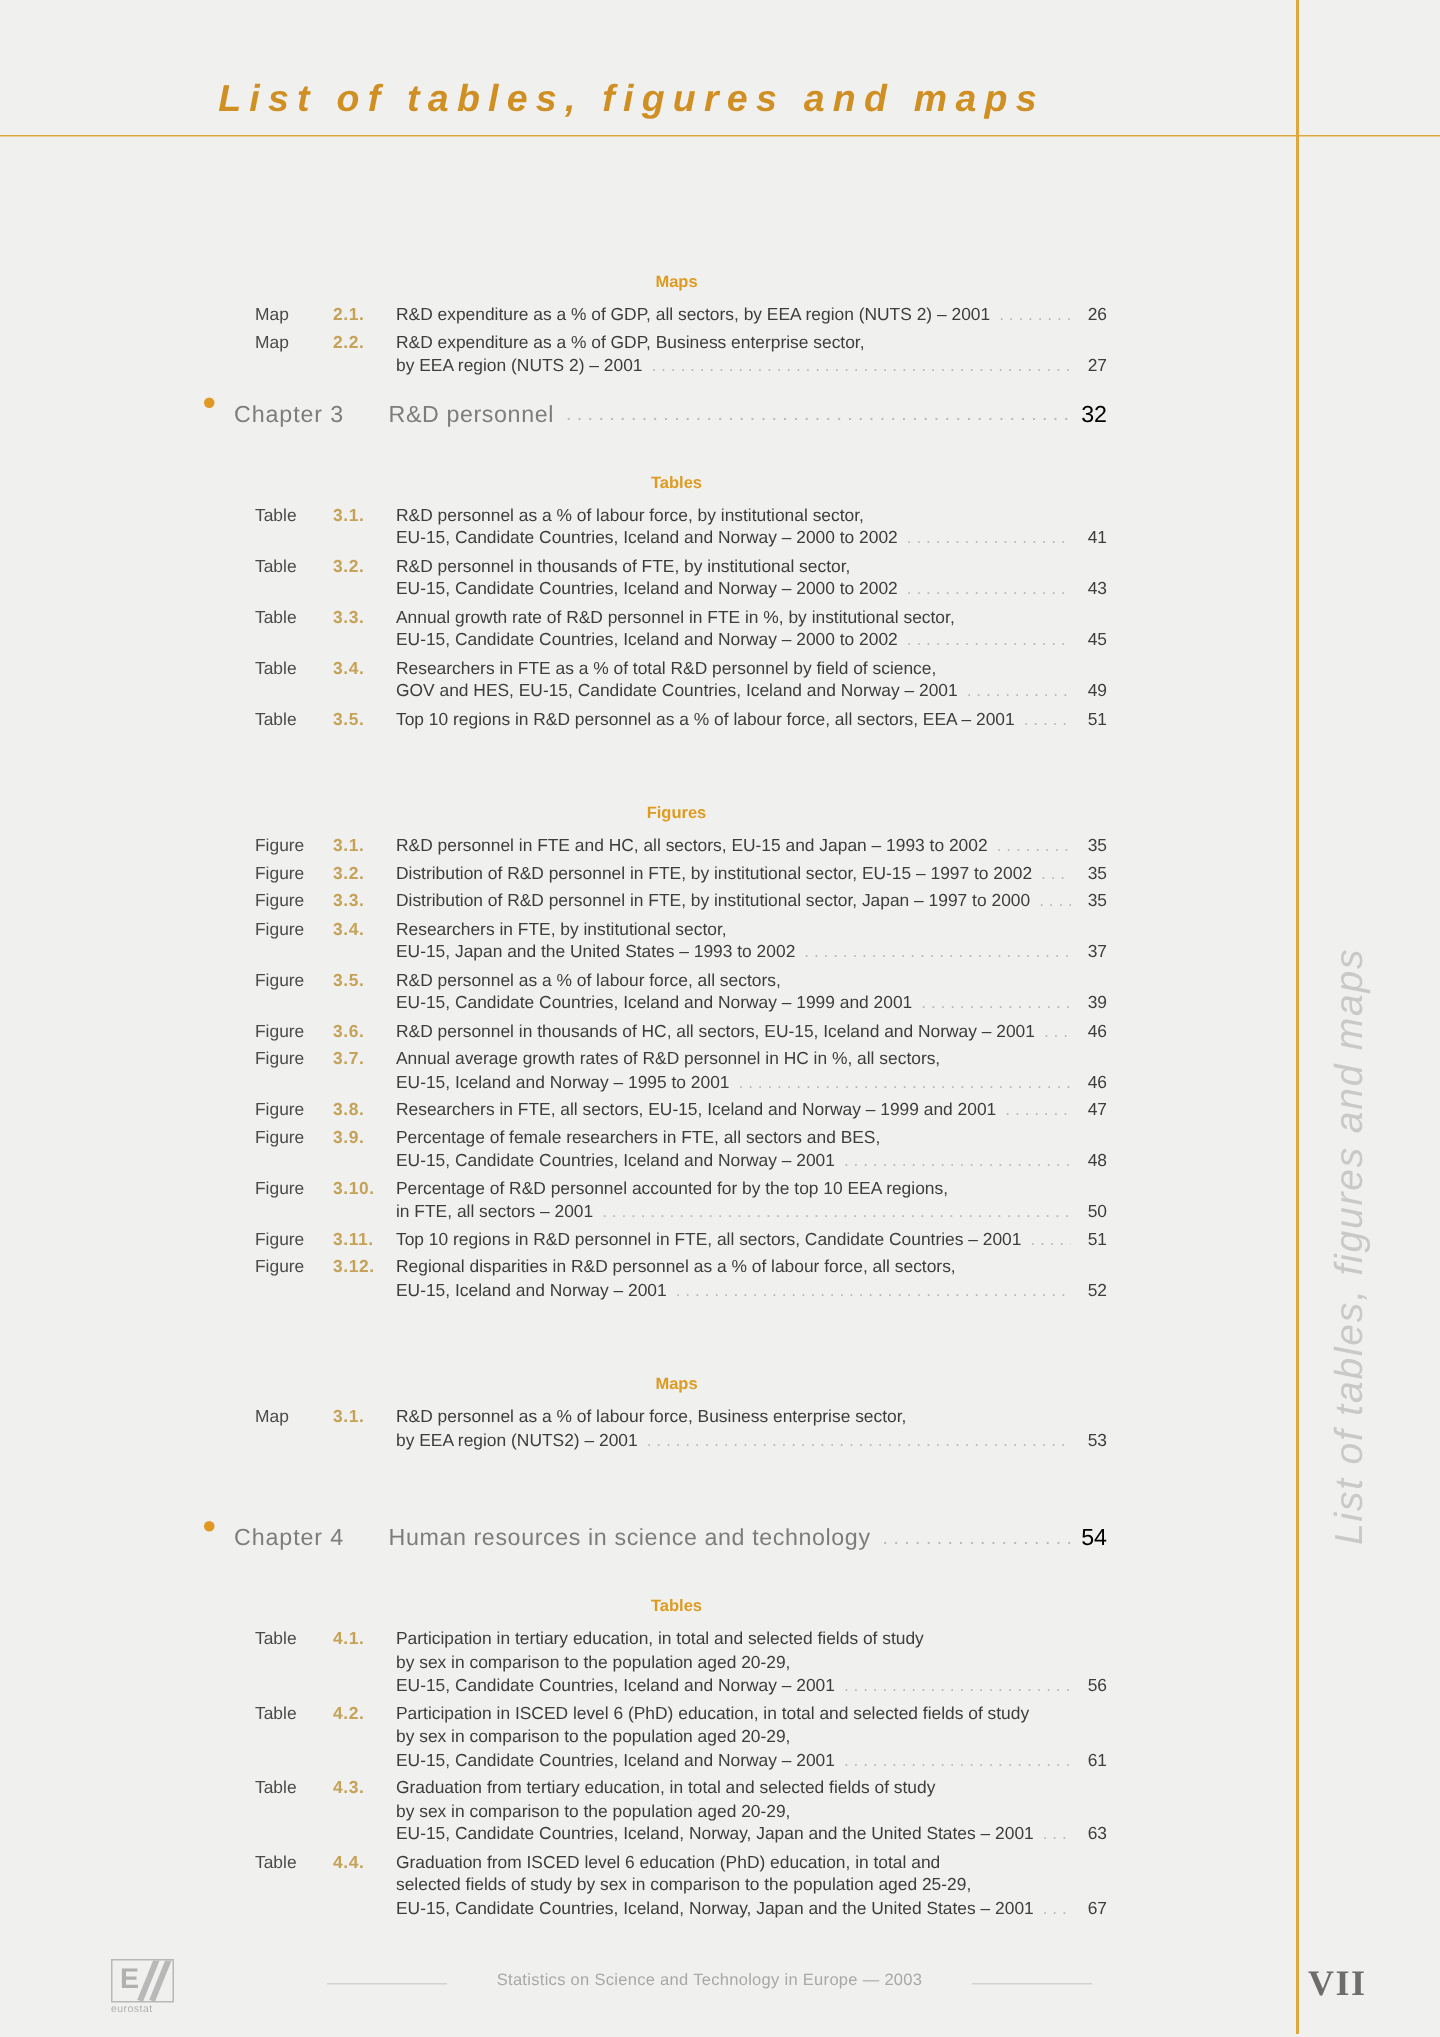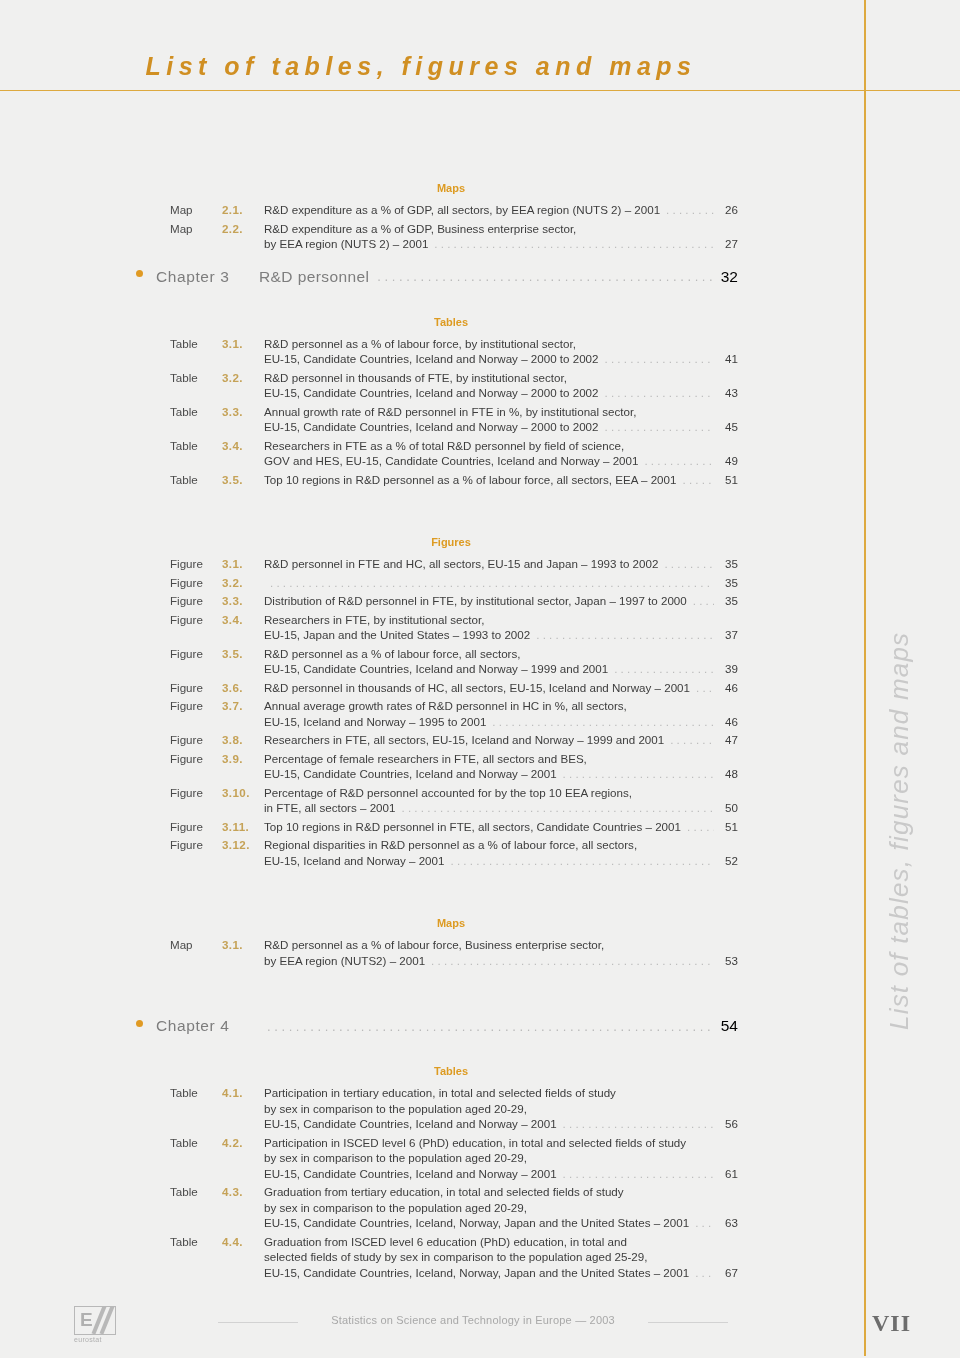--- a/index.html
+++ b/index.html
@@ -131,21 +131,21 @@
     flex: none;
     text-align: right;
     color: #3d3d3d;
     padding-right: 104px;
     width: 20px;
   }
 
   
   .chapter {
     display: flex;
-    align-items: center;
+    align-items: flex-start;
     font-size: 15.5px;
     color: #7d7d7d;
     margin: 16px 0 10px 0;
   }
   .chapter .bullet {
     width: 7px;
     height: 7px;
     border-radius: 50%;
     background: #e09a23;
     flex: none;
@@ -387,20 +387,21 @@
             <span class="dots">..........................................................................................</span>
             <span class="pg">35</span>
           </div>
         </div>
       </div>
       <div class="entry">
         <span class="kind">Figure</span>
         <span class="num">3.2.</span>
         <div class="body">
           <div class="line">
+            <span class="ltext">Distribution of R&amp;D personnel in FTE, by institutional sector, EU-15 – 1997 to 2002</span>
             <span class="dots">..........................................................................................</span>
             <span class="pg">35</span>
           </div>
         </div>
       </div>
       <div class="entry">
         <span class="kind">Figure</span>
         <span class="num">3.3.</span>
         <div class="body">
           <div class="line">
@@ -547,20 +548,21 @@
           </div>
         </div>
       </div>
     </div>
 
   <div class="gap-lg"></div>
 
   <div class="chapter">
     <span class="bullet"></span>
     <span class="cname">Chapter 4</span>
+    <span class="ctitle">Human resources in science and technology</span>
     <span class="cdots">......................................................................</span>
     <span class="cpg">54</span>
   </div>
 
   <div class="section-heading sp-top">Tables</div>
   <div id="tables_ch4_items">
       <div class="entry">
         <span class="kind">Table</span>
         <span class="num">4.1.</span>
         <div class="body">

